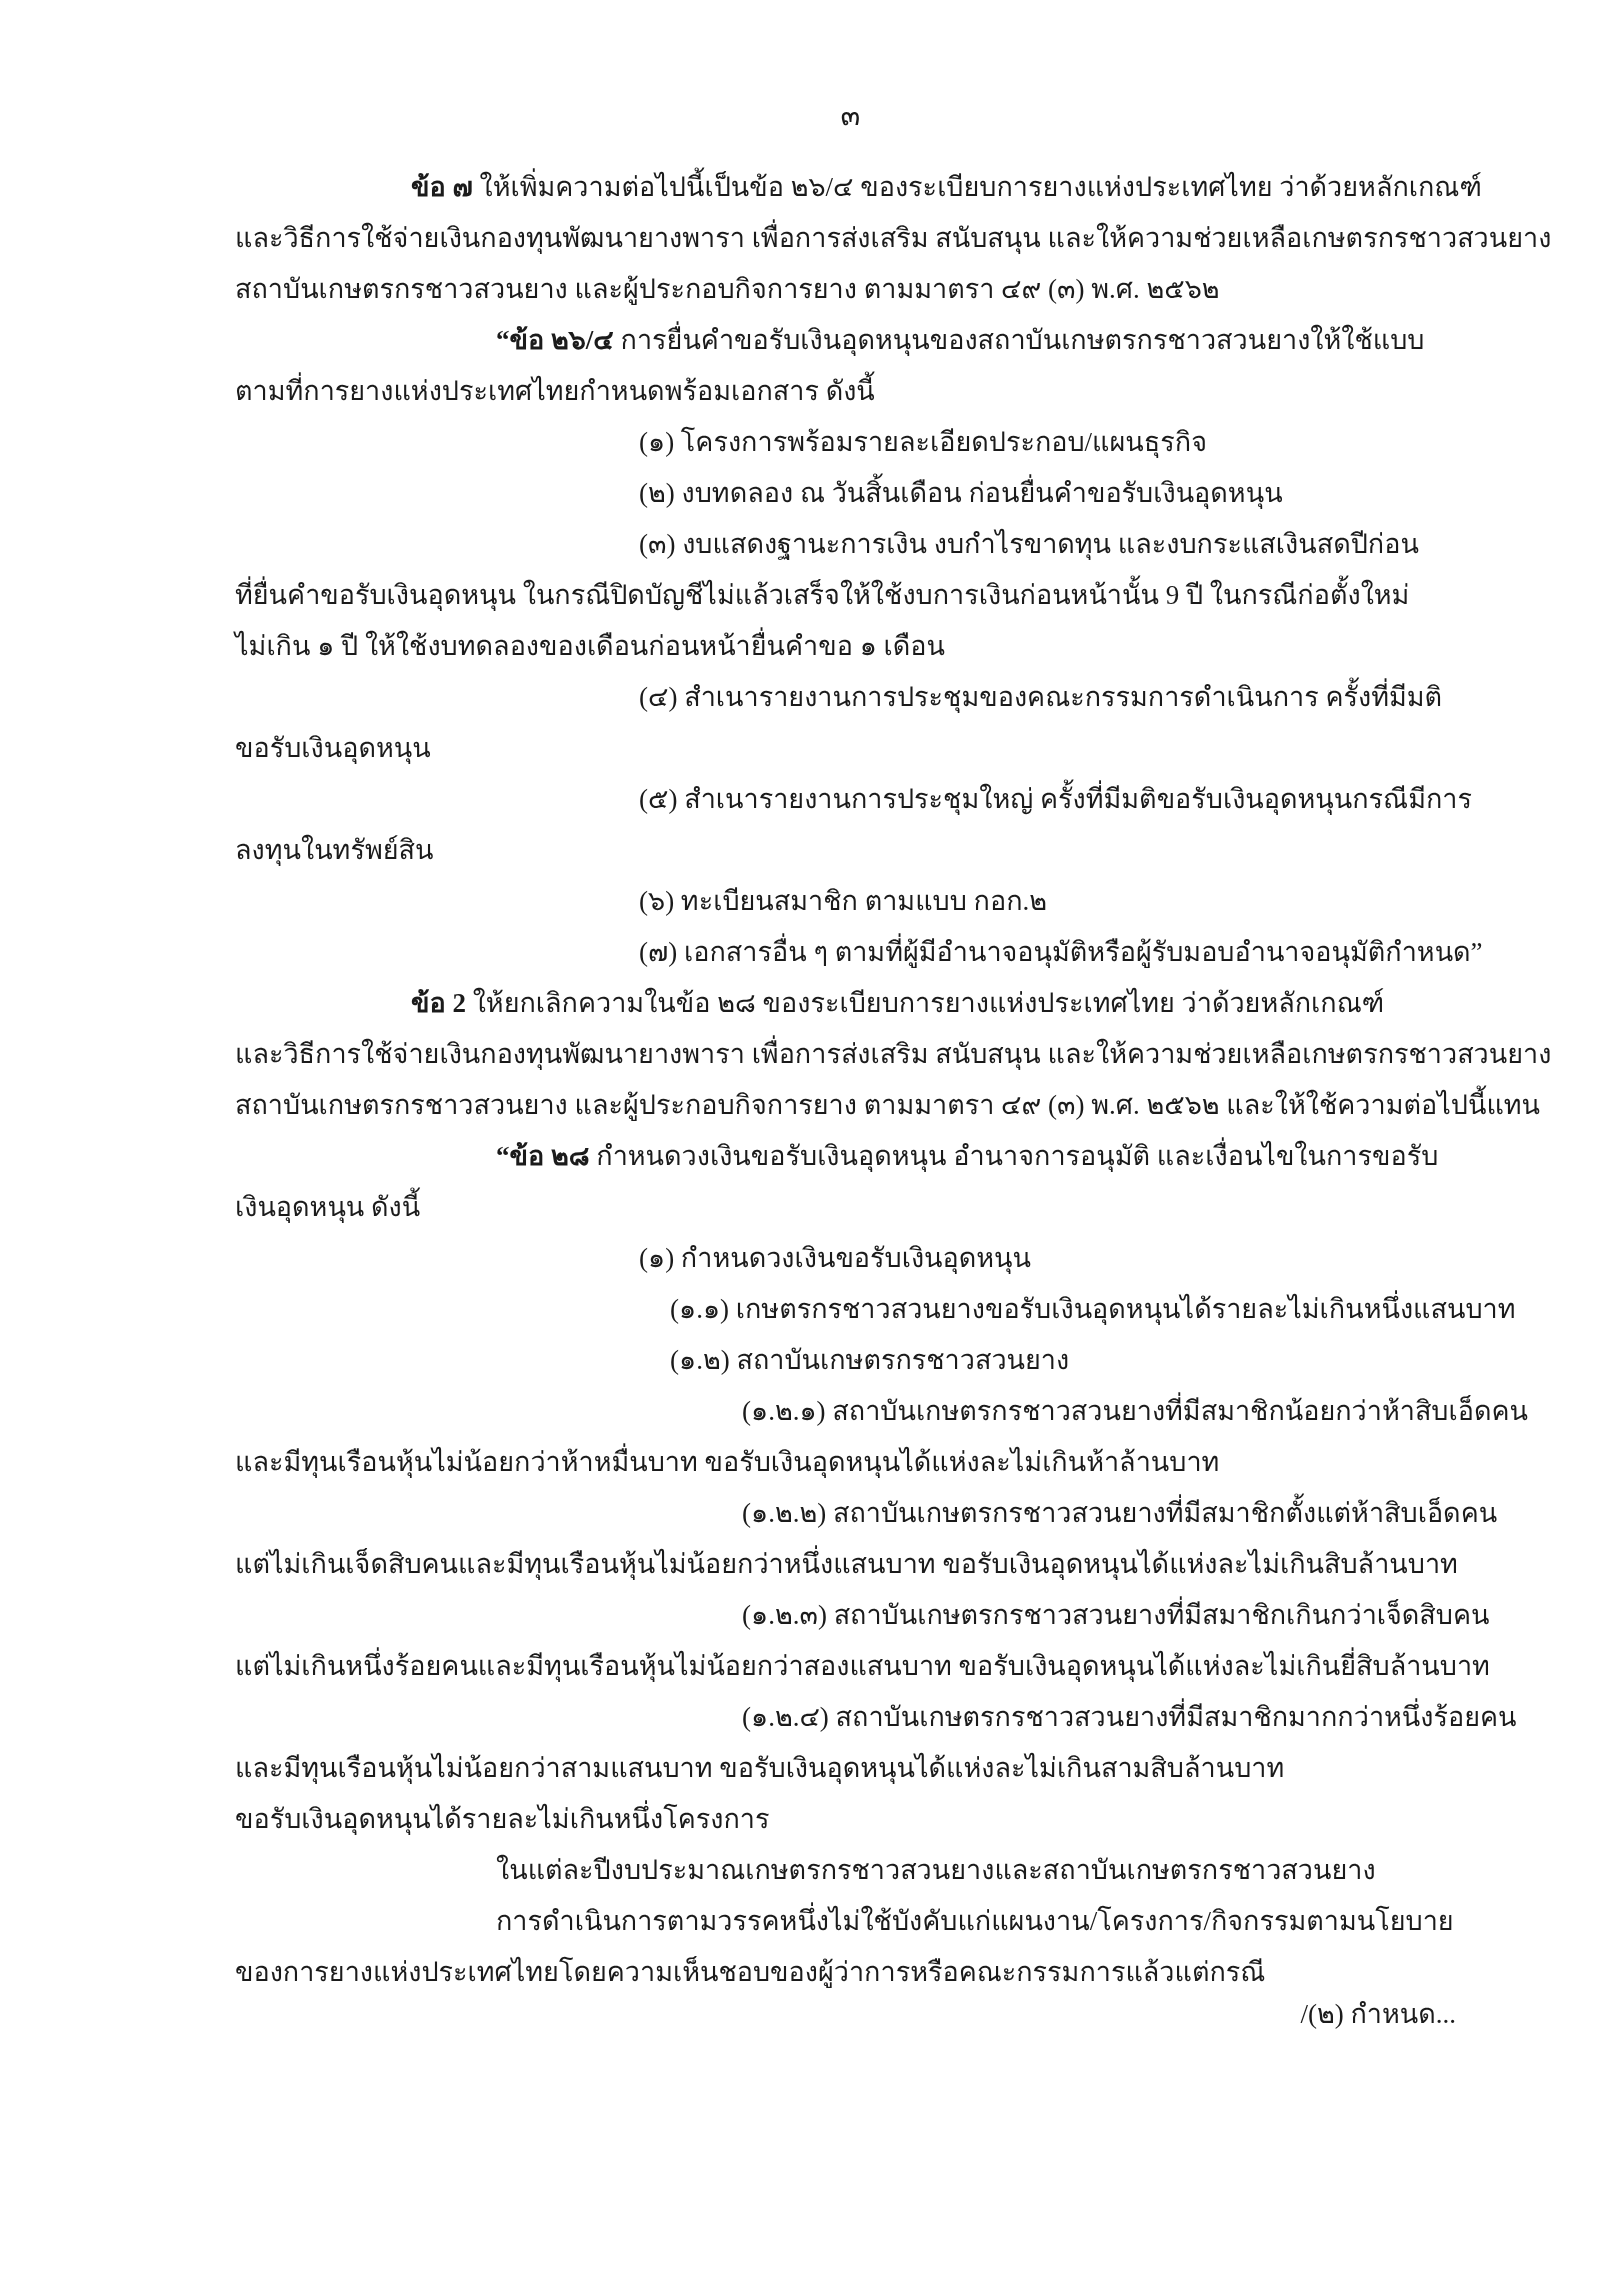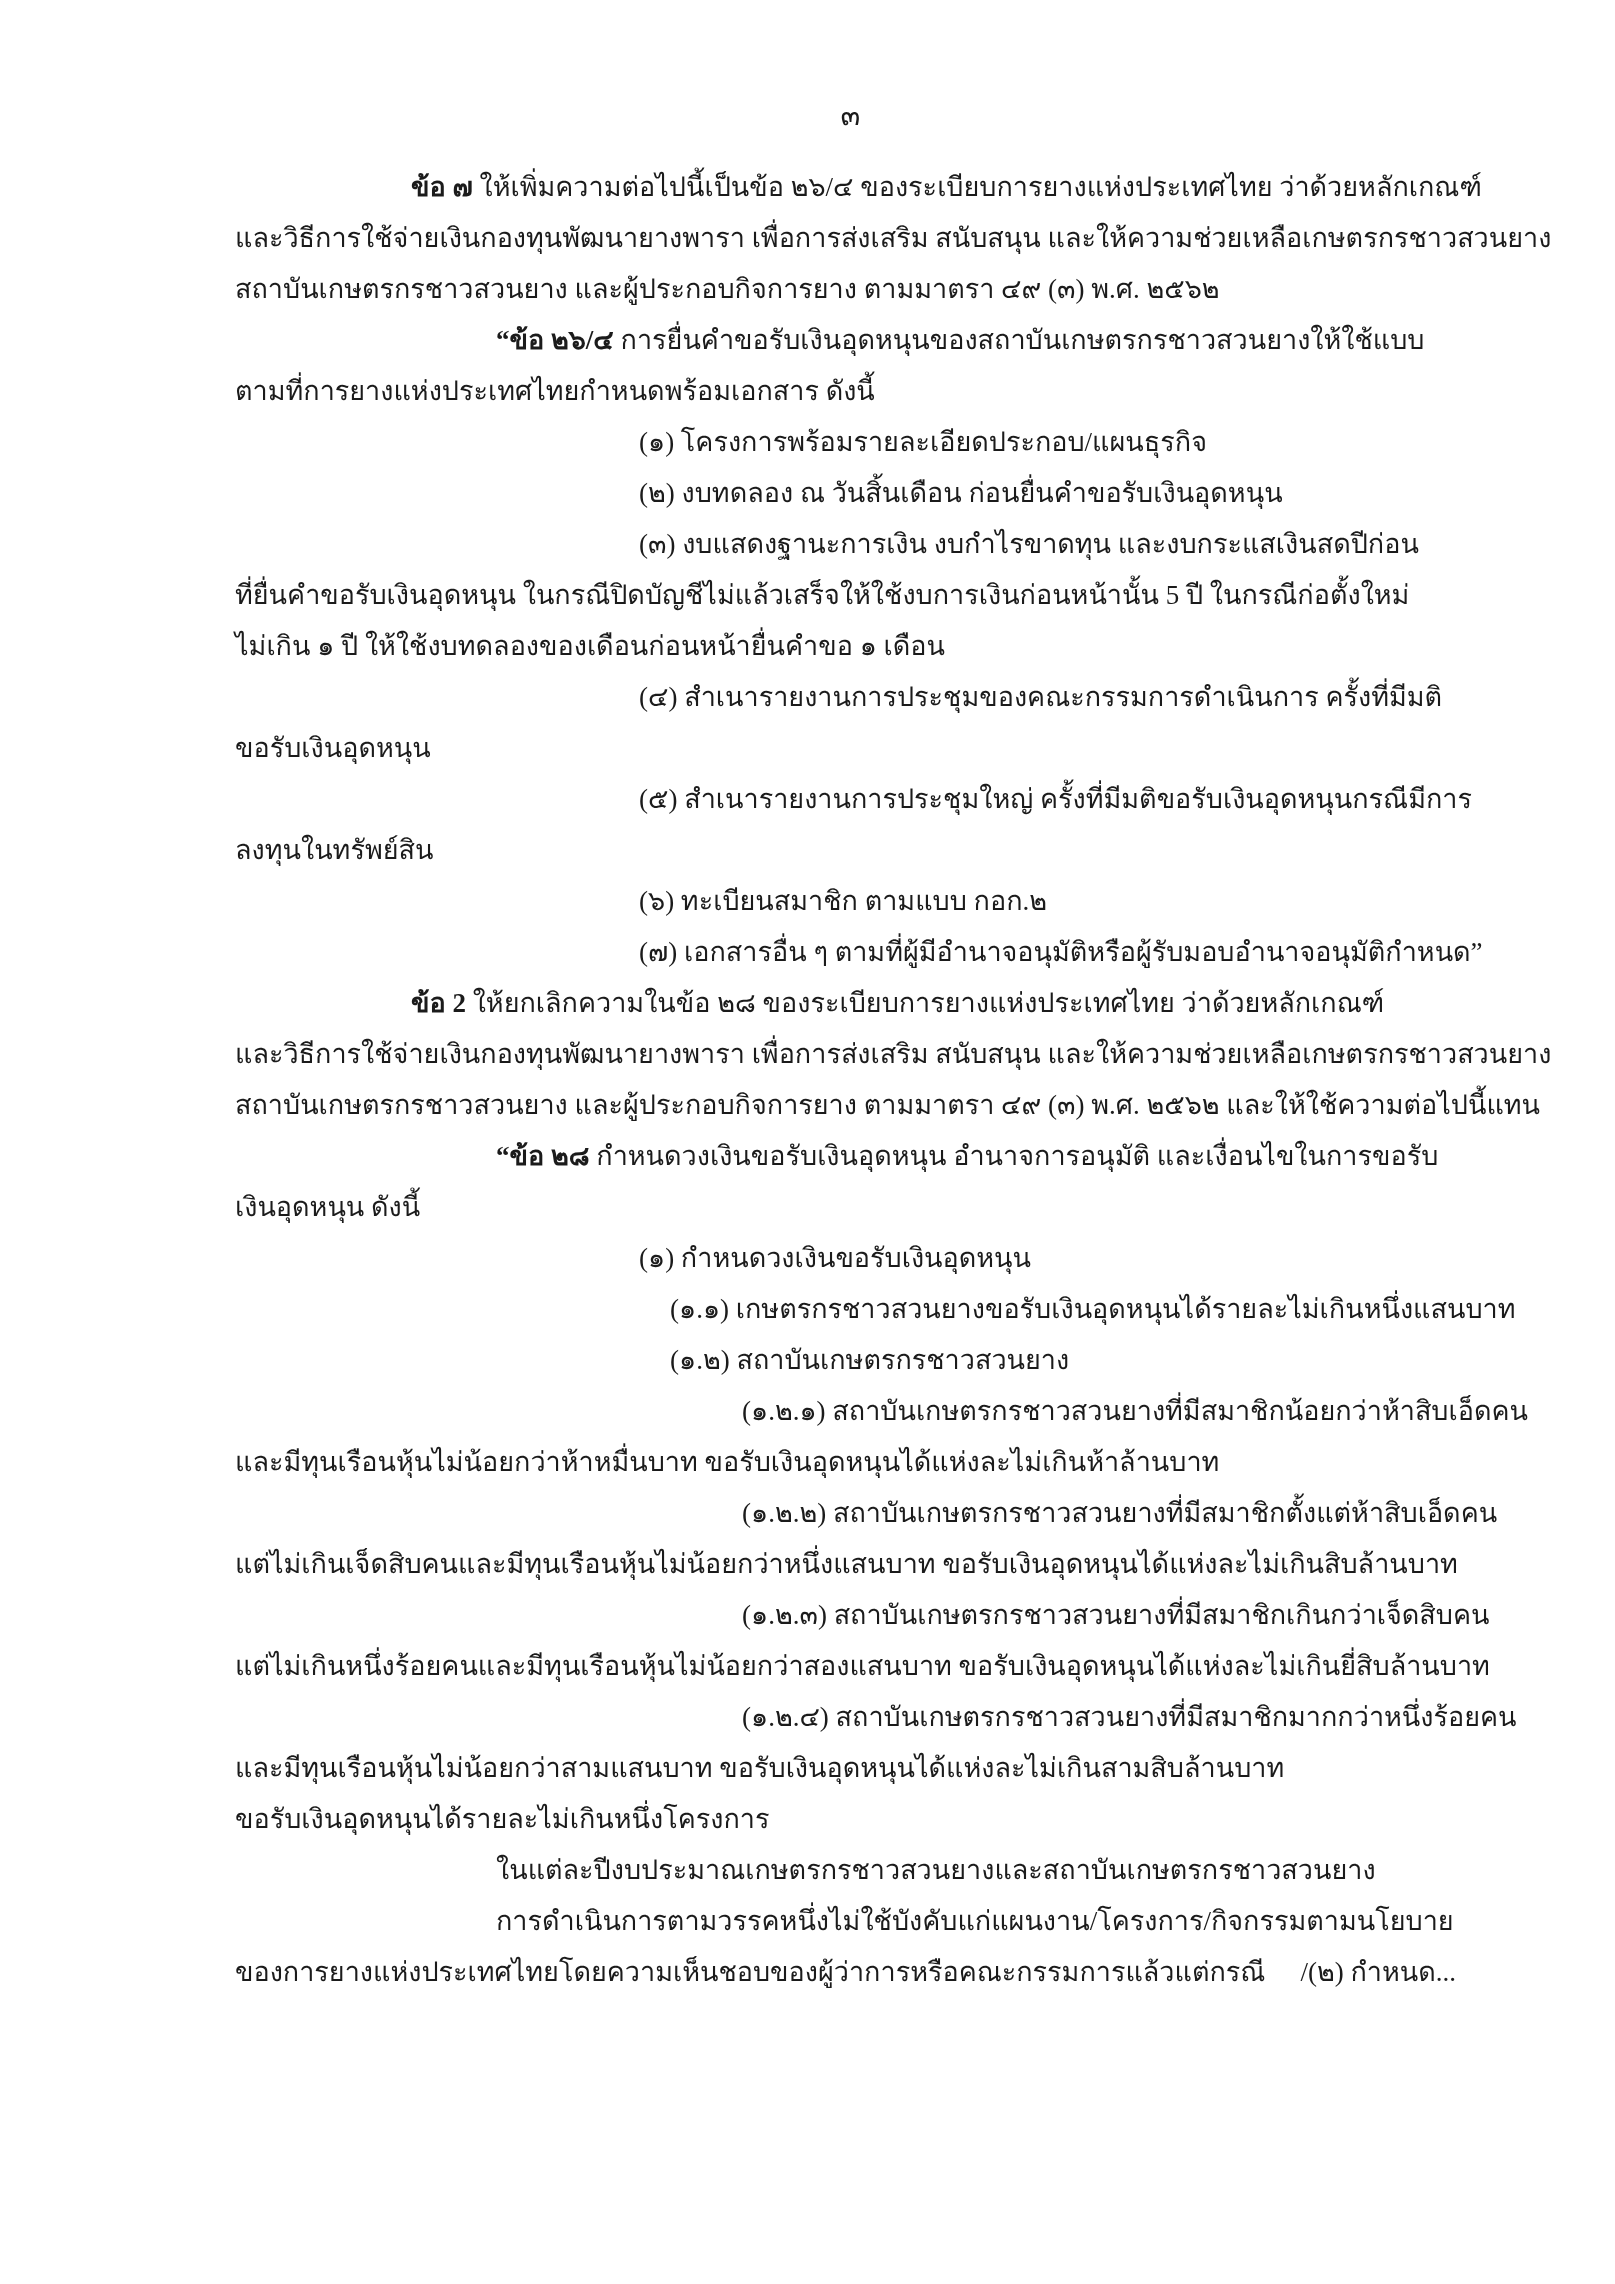--- a/index.html
+++ b/index.html
@@ -43,21 +43,21 @@
   
   .l0 { margin-left: 0; }      
   .l1 { margin-left: 176px; }  
   .l2 { margin-left: 261px; }  
   .l3 { margin-left: 404px; }  
   .l4 { margin-left: 435px; }  
   .l5 { margin-left: 507px; }  
   .b  { font-weight: bold; }
   .footer-note {
     position: absolute;
-    top: 1947px;
+    top: 1989px;
     left: 225px;
     width: 1231px;
     text-align: right;
     font-size: 27px;
     line-height: 51px;
   }
 </style>
 </head>
 <body>
 
@@ -66,21 +66,21 @@
 
   <div class="doc">
       <div class="line l1"><span class="b">ข้อ ๗</span> ให้เพิ่มความต่อไปนี้เป็นข้อ ๒๖/๔ ของระเบียบการยางแห่งประเทศไทย ว่าด้วยหลักเกณฑ์</div>
       <div class="line l0">และวิธีการใช้จ่ายเงินกองทุนพัฒนายางพารา เพื่อการส่งเสริม สนับสนุน และให้ความช่วยเหลือเกษตรกรชาวสวนยาง</div>
       <div class="line l0">สถาบันเกษตรกรชาวสวนยาง และผู้ประกอบกิจการยาง ตามมาตรา ๔๙ (๓) พ.ศ. ๒๕๖๒</div>
       <div class="line l2"><span class="b">“ข้อ ๒๖/๔</span> การยื่นคำขอรับเงินอุดหนุนของสถาบันเกษตรกรชาวสวนยางให้ใช้แบบ</div>
       <div class="line l0">ตามที่การยางแห่งประเทศไทยกำหนดพร้อมเอกสาร ดังนี้</div>
       <div class="line l3">(๑) โครงการพร้อมรายละเอียดประกอบ/แผนธุรกิจ</div>
       <div class="line l3">(๒) งบทดลอง ณ วันสิ้นเดือน ก่อนยื่นคำขอรับเงินอุดหนุน</div>
       <div class="line l3">(๓) งบแสดงฐานะการเงิน งบกำไรขาดทุน และงบกระแสเงินสดปีก่อน</div>
-      <div class="line l0">ที่ยื่นคำขอรับเงินอุดหนุน ในกรณีปิดบัญชีไม่แล้วเสร็จให้ใช้งบการเงินก่อนหน้านั้น 5 ปี ในกรณีก่อตั้งใหม่</div>
+      <div class="line l0">ที่ยื่นคำขอรับเงินอุดหนุน ในกรณีปิดบัญชีไม่แล้วเสร็จให้ใช้งบการเงินก่อนหน้านั้น 9 ปี ในกรณีก่อตั้งใหม่</div>
       <div class="line l0">ไม่เกิน ๑ ปี ให้ใช้งบทดลองของเดือนก่อนหน้ายื่นคำขอ ๑ เดือน</div>
       <div class="line l3">(๔) สำเนารายงานการประชุมของคณะกรรมการดำเนินการ ครั้งที่มีมติ</div>
       <div class="line l0">ขอรับเงินอุดหนุน</div>
       <div class="line l3">(๕) สำเนารายงานการประชุมใหญ่ ครั้งที่มีมติขอรับเงินอุดหนุนกรณีมีการ</div>
       <div class="line l0">ลงทุนในทรัพย์สิน</div>
       <div class="line l3">(๖) ทะเบียนสมาชิก ตามแบบ กอก.๒</div>
       <div class="line l3">(๗) เอกสารอื่น ๆ ตามที่ผู้มีอำนาจอนุมัติหรือผู้รับมอบอำนาจอนุมัติกำหนด”</div>
       <div class="line l1"><span class="b">ข้อ 2</span> ให้ยกเลิกความในข้อ ๒๘ ของระเบียบการยางแห่งประเทศไทย ว่าด้วยหลักเกณฑ์</div>
       <div class="line l0">และวิธีการใช้จ่ายเงินกองทุนพัฒนายางพารา เพื่อการส่งเสริม สนับสนุน และให้ความช่วยเหลือเกษตรกรชาวสวนยาง</div>
       <div class="line l0">สถาบันเกษตรกรชาวสวนยาง และผู้ประกอบกิจการยาง ตามมาตรา ๔๙ (๓) พ.ศ. ๒๕๖๒ และให้ใช้ความต่อไปนี้แทน</div>

